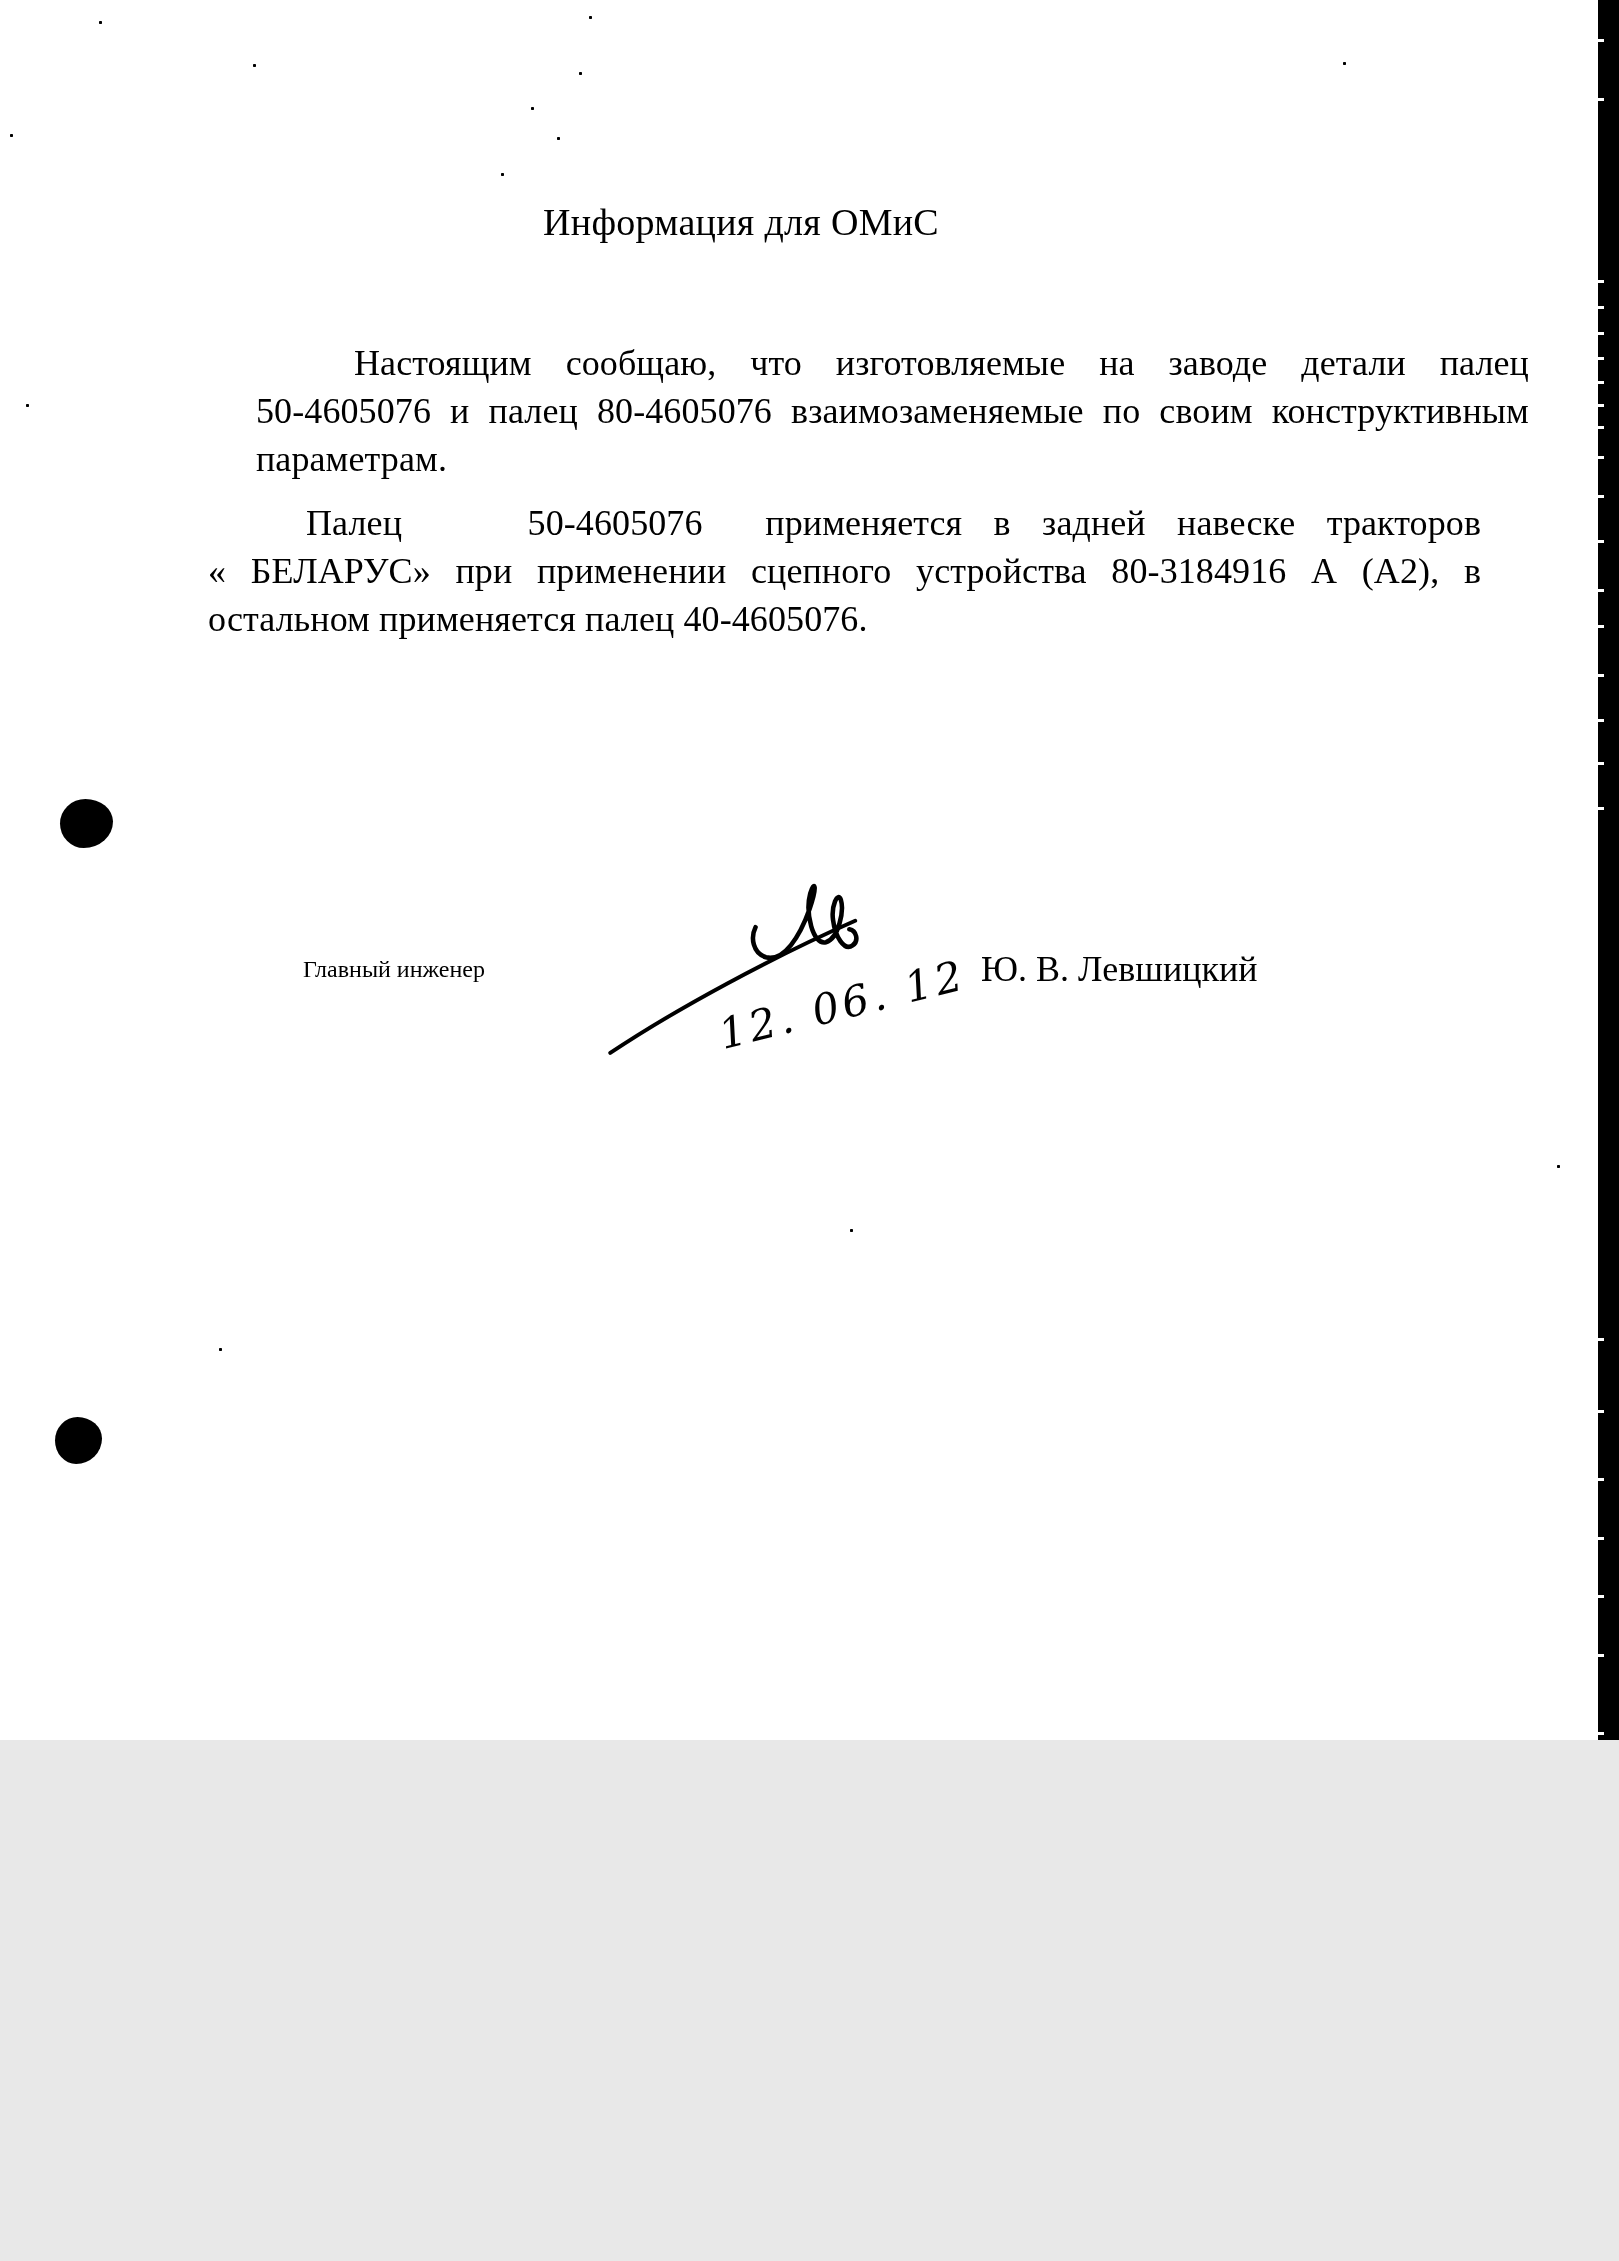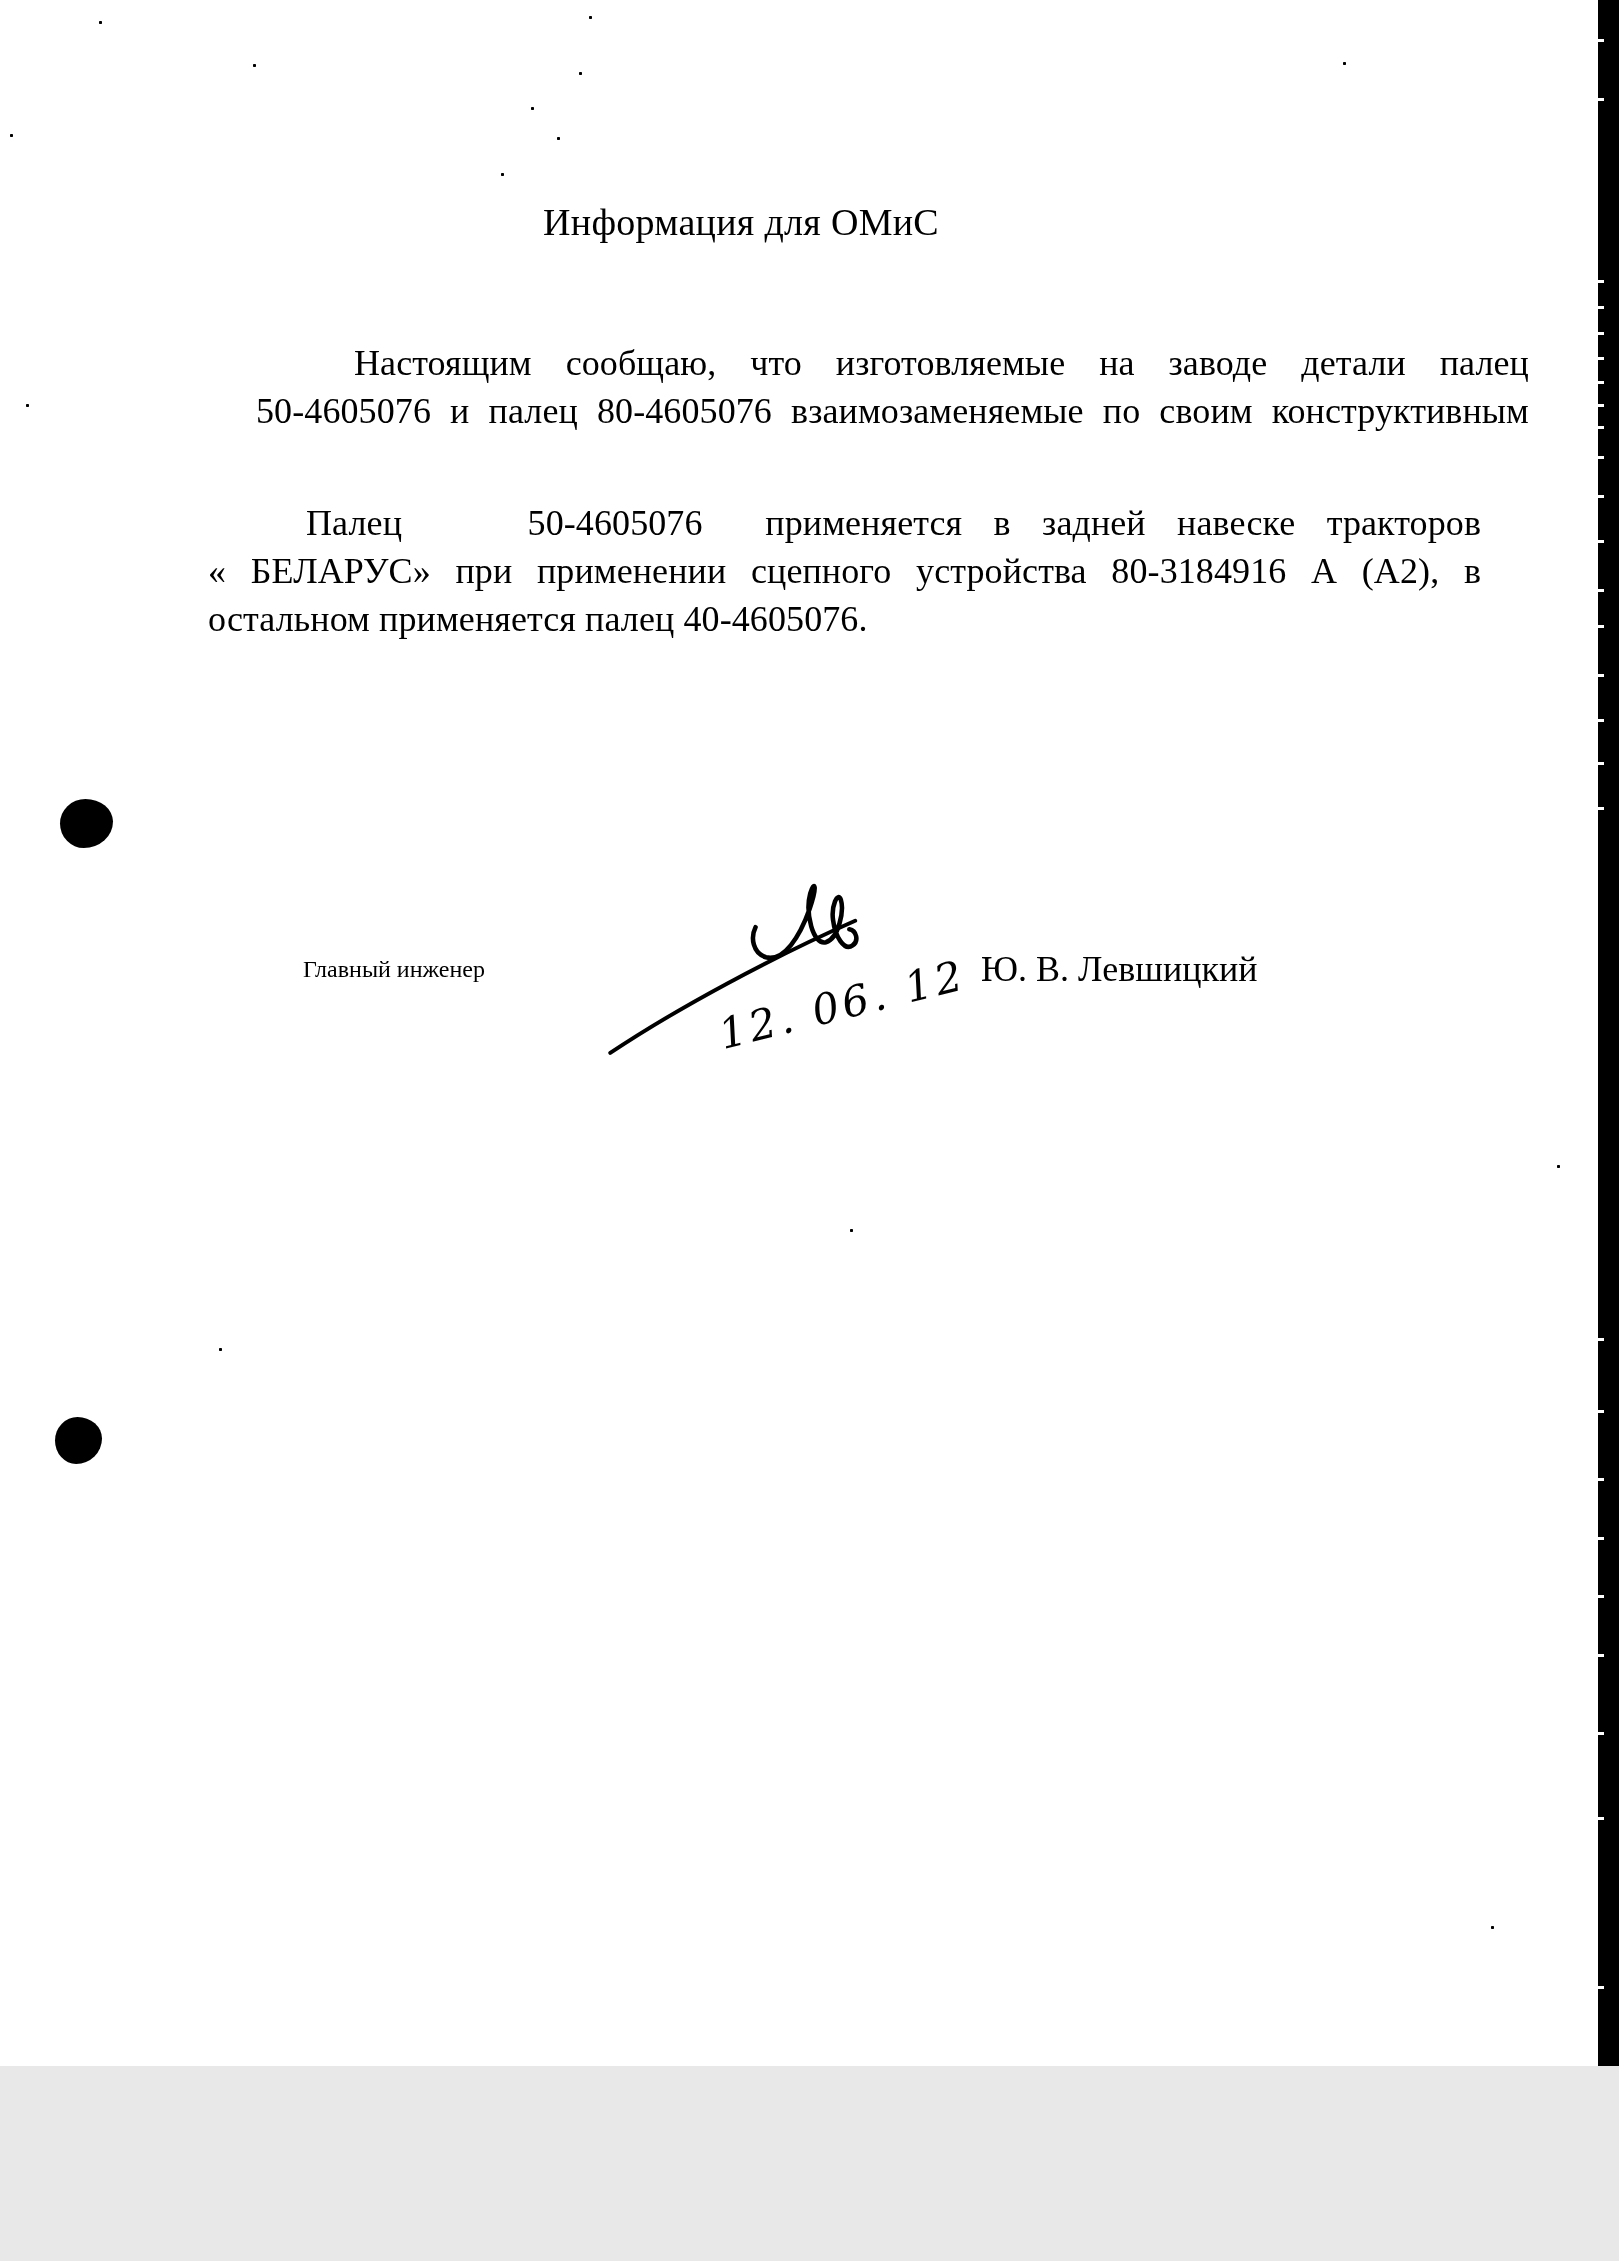--- a/index.html
+++ b/index.html
@@ -1,18 +1,18 @@
 <!DOCTYPE html>
 <html style="font-size:10.4px"><head>
 <meta charset="utf-8">
 <style>
   html,body { margin:0; padding:0; background:#e8e8e8; }
   .page {
     position:relative;
-    width:1620px; height:2066px;
+    width:1620px; height:1740px;
     background:#ffffff;
     overflow:hidden;
     font-family:"Liberation Serif","DejaVu Serif",serif;
     color:#000;
   }
   .doc-title {
     position:absolute; left:543px; top:198px;
     font-size:38px; line-height:48px; white-space:nowrap;
     letter-spacing:0.3px;
   }
@@ -69,20 +69,21 @@
 </head>
 <body>
 
 <div class="page">
 
   <div class="doc-title">Информация для ОМиС</div>
 
   <div class="para" id="para1">
     <div class="line first">Настоящим  сообщаю,  что  изготовляемые  на  заводе  детали  палец</div>
     <div class="line">50-4605076 и палец 80-4605076 взаимозаменяемые по своим конструктивным</div>
+    <div class="line last">параметрам.</div>
   </div>
 
   <div class="para" id="para2">
     <div class="line first">Палец&nbsp;&nbsp;&nbsp; 50-4605076&nbsp; применяется в задней навеске тракторов</div>
     <div class="line">« БЕЛАРУС» при применении сцепного устройства 80-3184916 А (А2), в</div>
     <div class="line last">остальном применяется палец 40-4605076.</div>
   </div>
 
   <div class="sig-role">Главный инженер</div>
 

